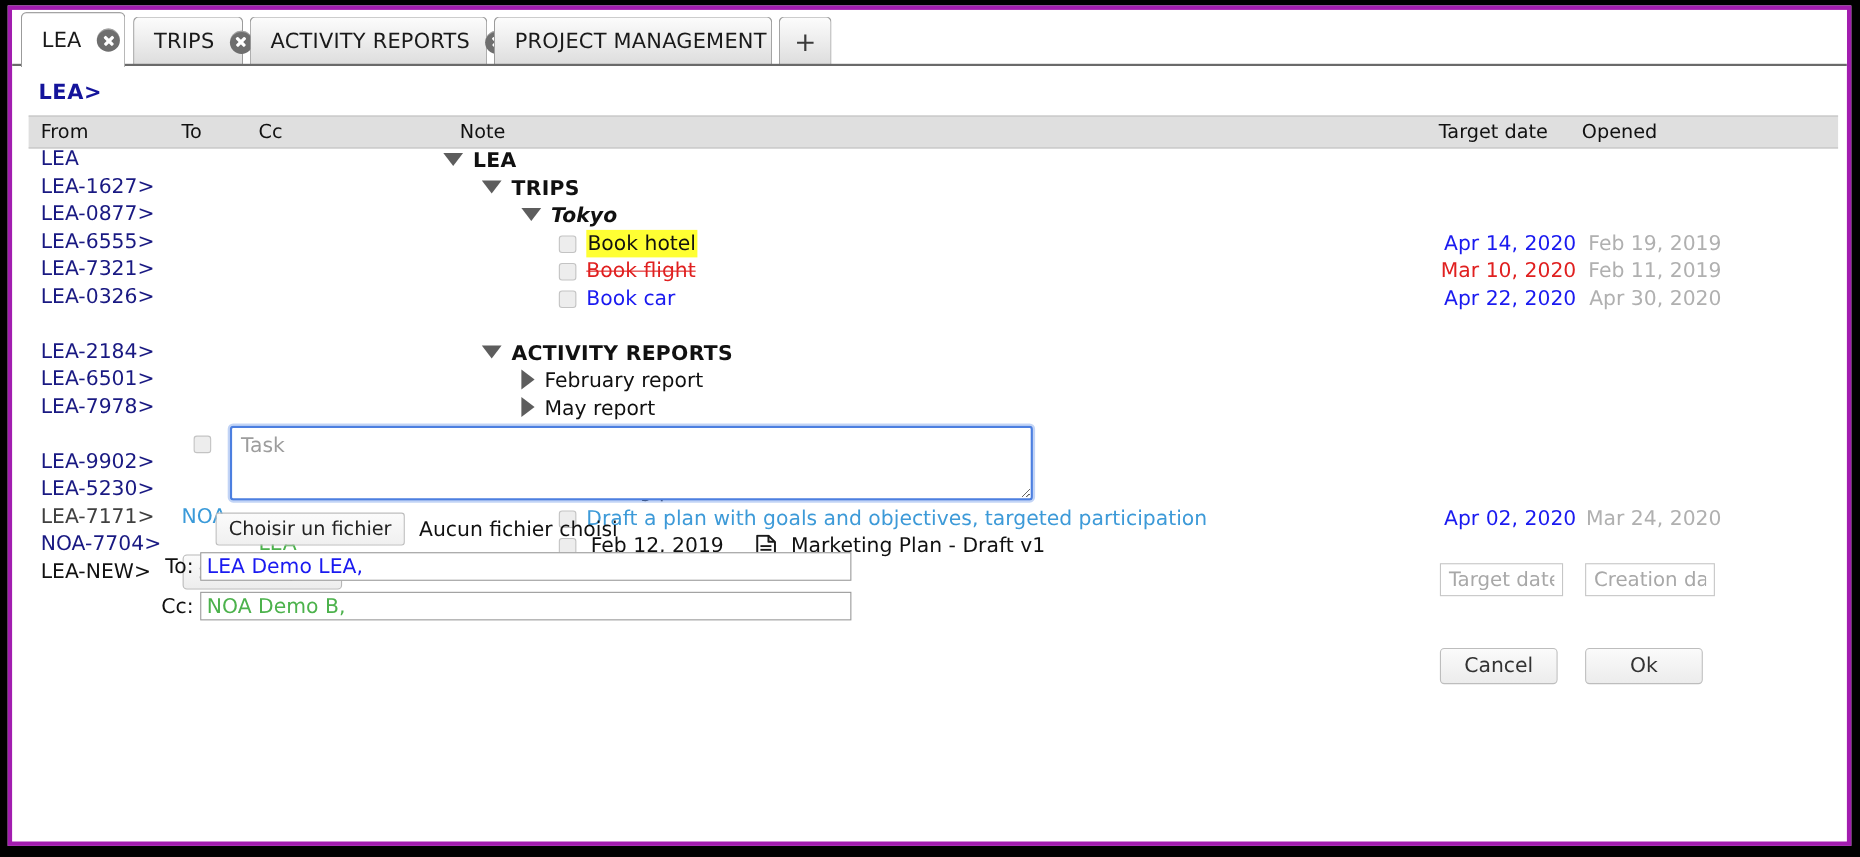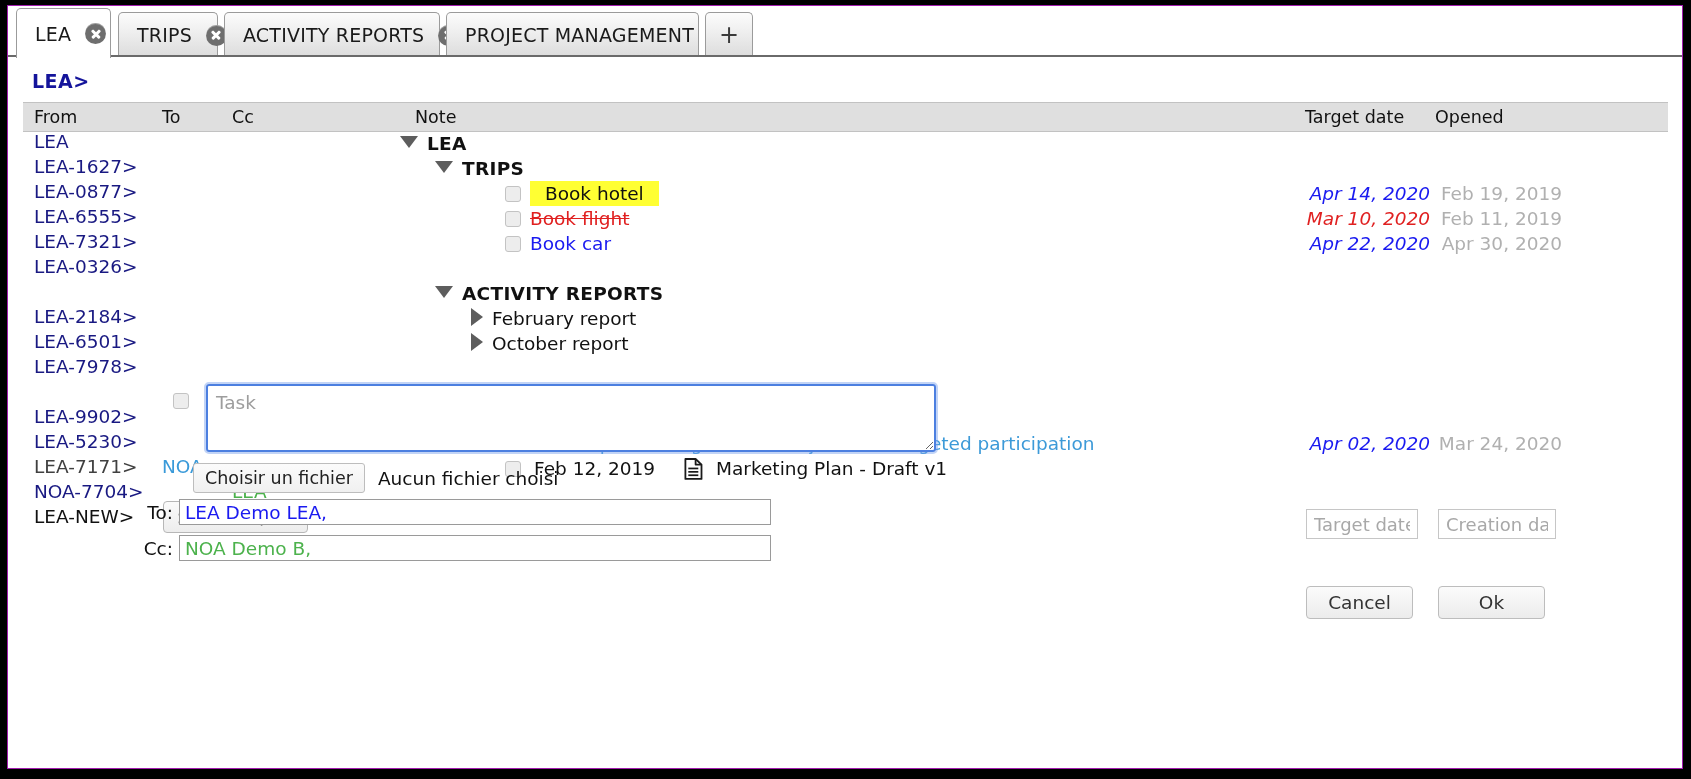--- a/index.html
+++ b/index.html
@@ -16,21 +16,21 @@
   }
 
   
   #window-frame {
     position: absolute;
     left: 7px;
     top: 5px;
     width: 1676px;
     height: 764px;
     background: #ffffff;
-    border: 1px solid #a21caf;
+    border: 4px solid #a21caf;
     box-sizing: border-box;
     overflow: hidden;
   }
 
   
   #tab-bar {
     position: relative;
     height: 51px;
     background: #ffffff;
     box-sizing: border-box;
@@ -254,21 +254,21 @@
   .lvl2 { left: 80px; }
   .lvl3 { left: 114px; }
   .lvl-doc { left: 114px; }
 
   .bold   { font-weight: bold; color: #111111; letter-spacing: .3px; }
   .italic { font-style: italic; font-weight: bold; color: #111111; }
   .plain  { color: #111111; }
   .hl {
     background: #ffff33;
     color: #111111;
-    padding: 0 15px;
+    padding: 0 1px;
   }
   .strike {
     color: #e02020;
     text-decoration: line-through;
   }
   .blue   { color: #1a1af0; }
   .ltblue { color: #3d9ad8; }
 
   .cbox {
     width: 16px;
@@ -290,21 +290,20 @@
 
   
   .date-target {
     position: absolute;
     top: 0;
     left: 914px;
     width: 125px;
     text-align: right;
     font-size: 18.5px;
     line-height: 25px;
-    font-style: italic;
   }
   .date-opened {
     position: absolute;
     top: 0;
     left: 1046px;
     width: 125px;
     text-align: right;
     font-size: 18.5px;
     line-height: 25px;
     color: #b0b0b0;
@@ -535,20 +534,26 @@
         </span>
       </div>
 
       <div class="tree-row">
         <span class="tnode lvl1">
           <span class="caret down"></span>
           <span class="tlabel bold">TRIPS</span>
         </span>
       </div>
 
+      <div class="tree-row">
+        <span class="tnode lvl2">
+          <span class="caret down"></span>
+          <span class="tlabel italic">Tokyo</span>
+        </span>
+      </div>
 
       <div class="tree-row">
         <span class="tnode lvl3">
           <span class="cbox"></span>
           <span class="tlabel hl">Book hotel</span>
         </span>
         <span class="date-target d-blue">Apr 14, 2020</span>
         <span class="date-opened">Feb 19, 2019</span>
       </div>
 
@@ -582,21 +587,21 @@
       <div class="tree-row">
         <span class="tnode lvl2">
           <span class="caret right"></span>
           <span class="tlabel plain">February report</span>
         </span>
       </div>
 
       <div class="tree-row">
         <span class="tnode lvl2">
           <span class="caret right"></span>
-          <span class="tlabel plain">October report</span>
+          <span class="tlabel plain">May report</span>
         </span>
       </div>
 
       <div class="tree-row gap"></div>
 
       <div class="tree-row">
         <span class="tnode lvl1">
           <span class="caret down"></span>
           <span class="tlabel bold">PROJECT MANAGEMENT</span>
         </span>

